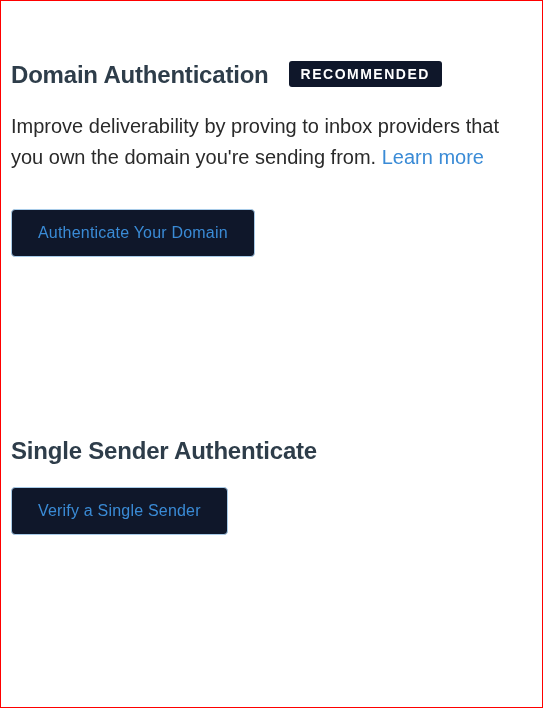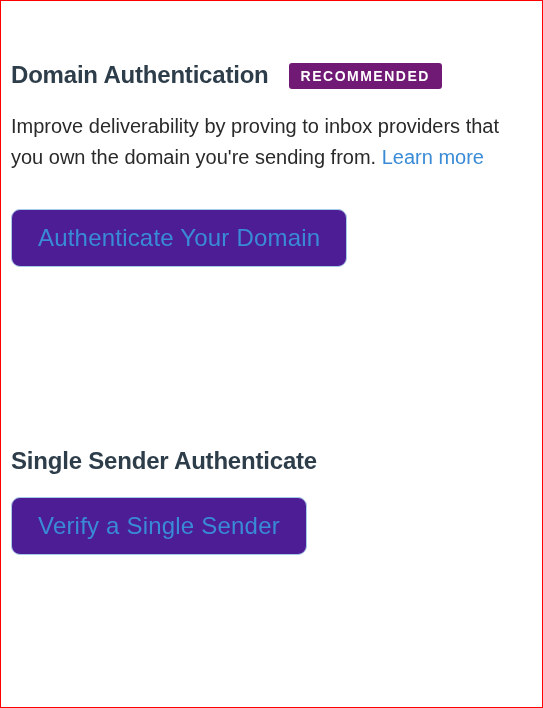--- a/index.html
+++ b/index.html
@@ -20,34 +20,34 @@
       padding: 12px 10px 10px 10px;
     }
     .section {
       margin-bottom: 180px;
     }
     .section:last-child {
       margin-bottom: 0;
     }
     .heading-row {
       display: flex;
-      align-items: flex-end;
+      align-items: flex-start;
       gap: 20px;
       margin-top: 48px;
       margin-bottom: 22px;
     }
     .section-title {
       font-size: 24px;
       font-weight: 600;
       color: #2e3d4a;
       letter-spacing: -0.2px;
     }
     .badge {
       display: inline-block;
-      background: #701a75;
+      background: #0f172a;
       color: #ffffff;
       font-size: 14px;
       font-weight: 600;
       letter-spacing: 1.5px;
       padding: 5px 12px 5px 12px;
       border-radius: 3px;
     }
     .description {
       font-size: 20px;
       line-height: 1.55;
@@ -55,26 +55,26 @@
       margin-bottom: 36px;
       max-width: 500px;
     }
     .link {
       color: #3a8bd6;
       text-decoration: none;
       cursor: pointer;
     }
     .outline-button {
       display: inline-block;
-      background: #4c1d95;
+      background: #0f172a;
       color: #3a8bd6;
-      font-size: 24px;
+      font-size: 16px;
       font-weight: 400;
       border: 1px solid #a8cbe8;
-      border-radius: 9px;
+      border-radius: 4px;
       padding: 14px 26px;
       cursor: pointer;
       letter-spacing: 0.2px;
     }
   </style>
 </head>
 <body>
 
 <div class="content">
   <div class="section">

